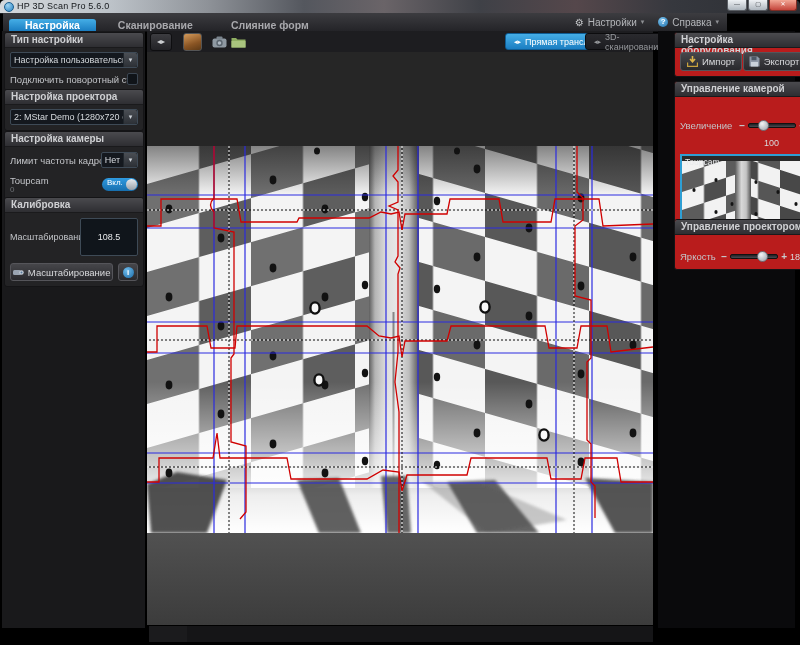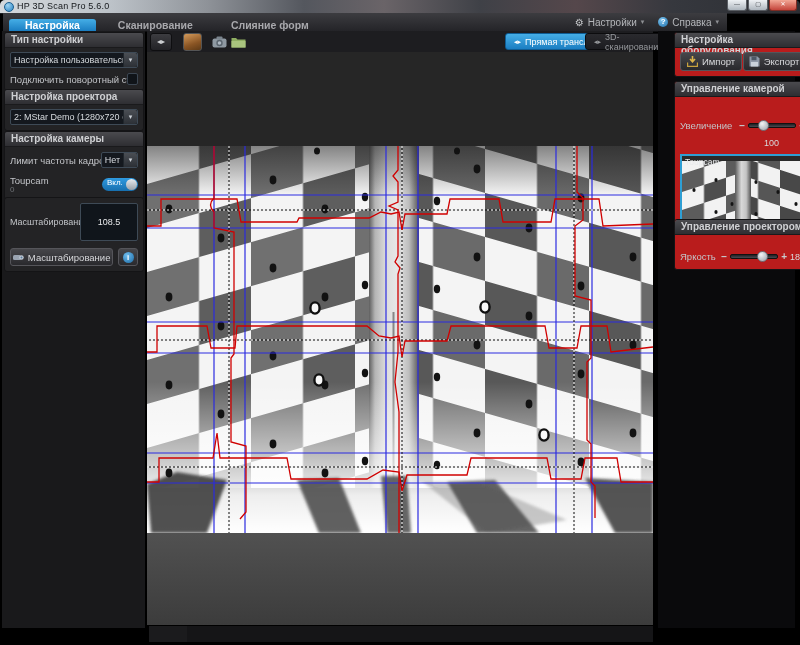--- a/index.html
+++ b/index.html
@@ -145,20 +145,21 @@
         </span>
         <span class="toggle">
           <span class="tlabel">Вкл.</span>
           <span class="knob"></span>
         </span>
       </div>
     </div>
   </div>
 
   <div class="panel" style="top:166px">
+    <div class="phead">Калибровка</div>
     <div class="pbody">
       <div class="row" style="margin-top:1px">
         <span class="lbl" style="font-size:9px;width:96px">Масштабирование калибровк</span>
         <input class="field" value="108.5" style="">
       </div>
       <div class="row" style="margin-top:7px;justify-content:center;gap:5px">
         <div class="btn calbtn">
           <svg width="11" height="9" viewBox="0 0 11 9">
               <rect x="0" y="2" width="8" height="5" rx="1.5" fill="#9aa4b2"></rect>
               <circle cx="8.5" cy="4.5" r="2.2" fill="#c3cbd6"></circle>

